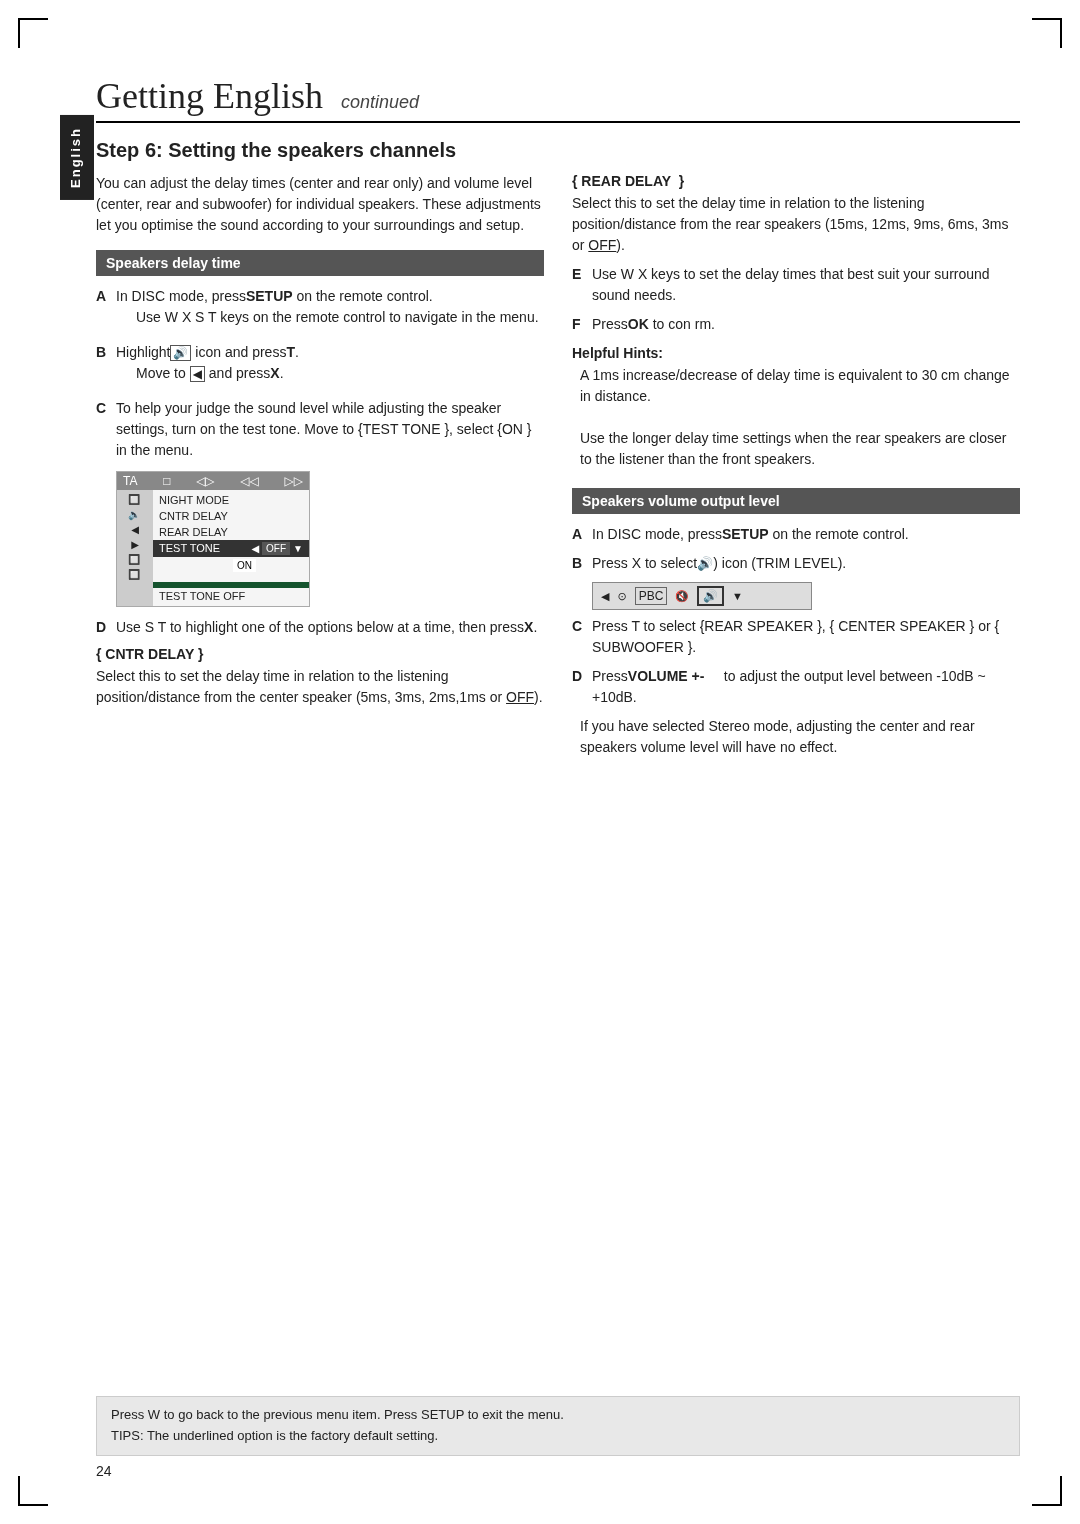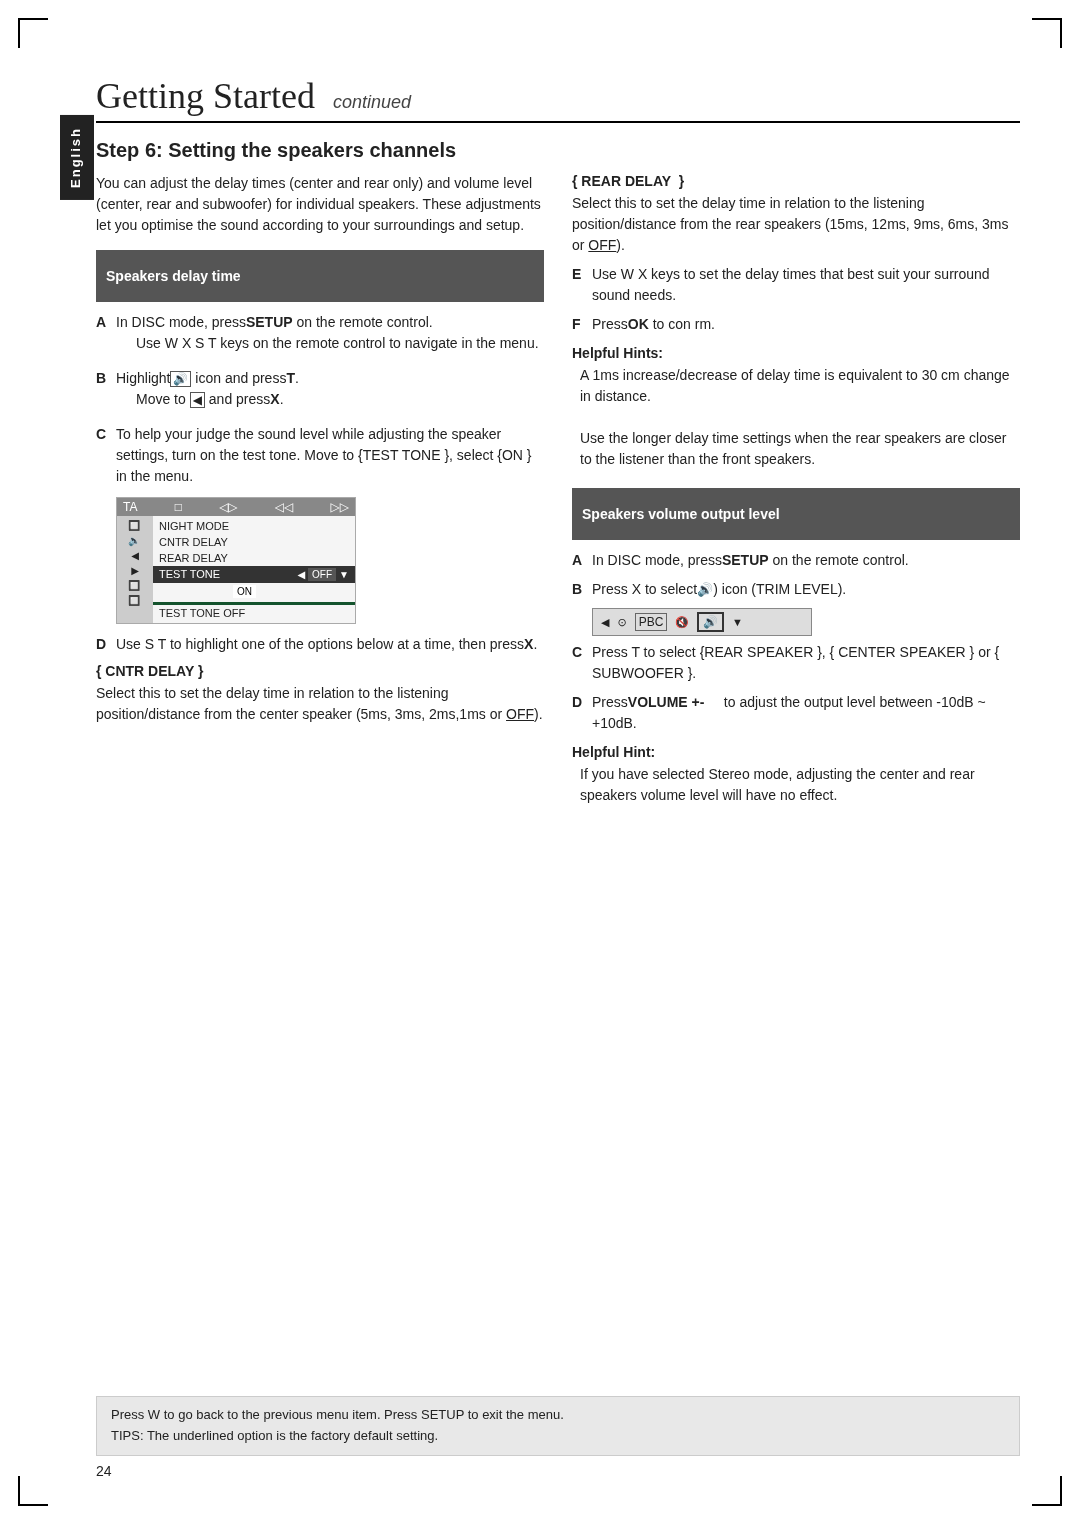--- a/index.html
+++ b/index.html
@@ -101,21 +101,21 @@
       line-height: 1.5;
       margin-bottom: 14px;
     }
 
     
     .section-bar {
       background: #555;
       color: #fff;
       font-size: 14px;
       font-weight: bold;
-      padding: 18px 10px;
+      padding: 5px 10px;
       margin-bottom: 10px;
     }
 
     
     .step-item {
       display: flex;
       gap: 6px;
       margin-bottom: 8px;
       font-size: 14px;
       line-height: 1.5;
@@ -132,21 +132,21 @@
     .sub-step {
       margin-left: 20px;
       margin-bottom: 6px;
       font-size: 14px;
       line-height: 1.5;
     }
 
     
     .menu-diagram {
       border: 1px solid #aaa;
-      width: 240px;
+      width: 194px;
       margin: 10px auto 10px 20px;
       background: #f5f5f5;
       font-size: 11px;
     }
     .menu-top-bar {
       background: #888;
       color: #fff;
       display: flex;
       justify-content: space-between;
       padding: 2px 6px;
@@ -281,21 +281,21 @@
 <div class="corner-mark tl"></div>
 <div class="corner-mark tr"></div>
 <div class="corner-mark bl"></div>
 <div class="corner-mark br"></div>
 
 <div class="sidebar-tab">English</div>
 
 <div class="main-content">
 
   <div class="page-header">
-    <span class="page-title">Getting Started</span>
+    <span class="page-title">Getting English</span>
     <span class="page-subtitle">continued</span>
   </div>
   <hr class="header-rule">
 
   <div class="step-heading">Step 6:  Setting the speakers channels</div>
 
   <div class="two-col">
 
     <div class="col-left">
 
@@ -357,21 +357,21 @@
               <span class="menu-row-label">TEST TONE</span>
               <span class="menu-row-value">
                 <span>◀</span>
                 <span class="menu-off-box">OFF</span>
                 <span>▼</span>
               </span>
             </div>
             <div class="menu-row" style="padding-left: 80px;">
               <span class="menu-on-box">ON</span>
             </div>
-            <div class="menu-row" style="border-top: 3px solid #14532d; margin-top: 2px;">
+            <div class="menu-row" style="border-top: 6px solid #14532d; margin-top: 8px;">
               <span class="menu-row-label">TEST TONE OFF</span>
             </div>
           </div>
         </div>
       </div>
 
       <div class="step-item">
         <span class="step-letter">D</span>
         <div class="step-text">
           Use S T to highlight one of the options below at a time, then press<strong>X</strong>.
@@ -444,21 +444,20 @@
         </div>
       </div>
 
       <div class="step-item">
         <span class="step-letter">D</span>
         <div class="step-text">
           Press<strong>VOLUME +-</strong>&nbsp;&nbsp;&nbsp;&nbsp; to adjust the output level between -10dB ~ +10dB.
         </div>
       </div>
 
-      <div class="hints-heading">Helpful Hint:</div>
       <div class="hints-text">
         If you have selected Stereo mode, adjusting the center and rear speakers volume level will have no effect.
       </div>
 
     </div>
 
   </div>
 
 </div>
 

